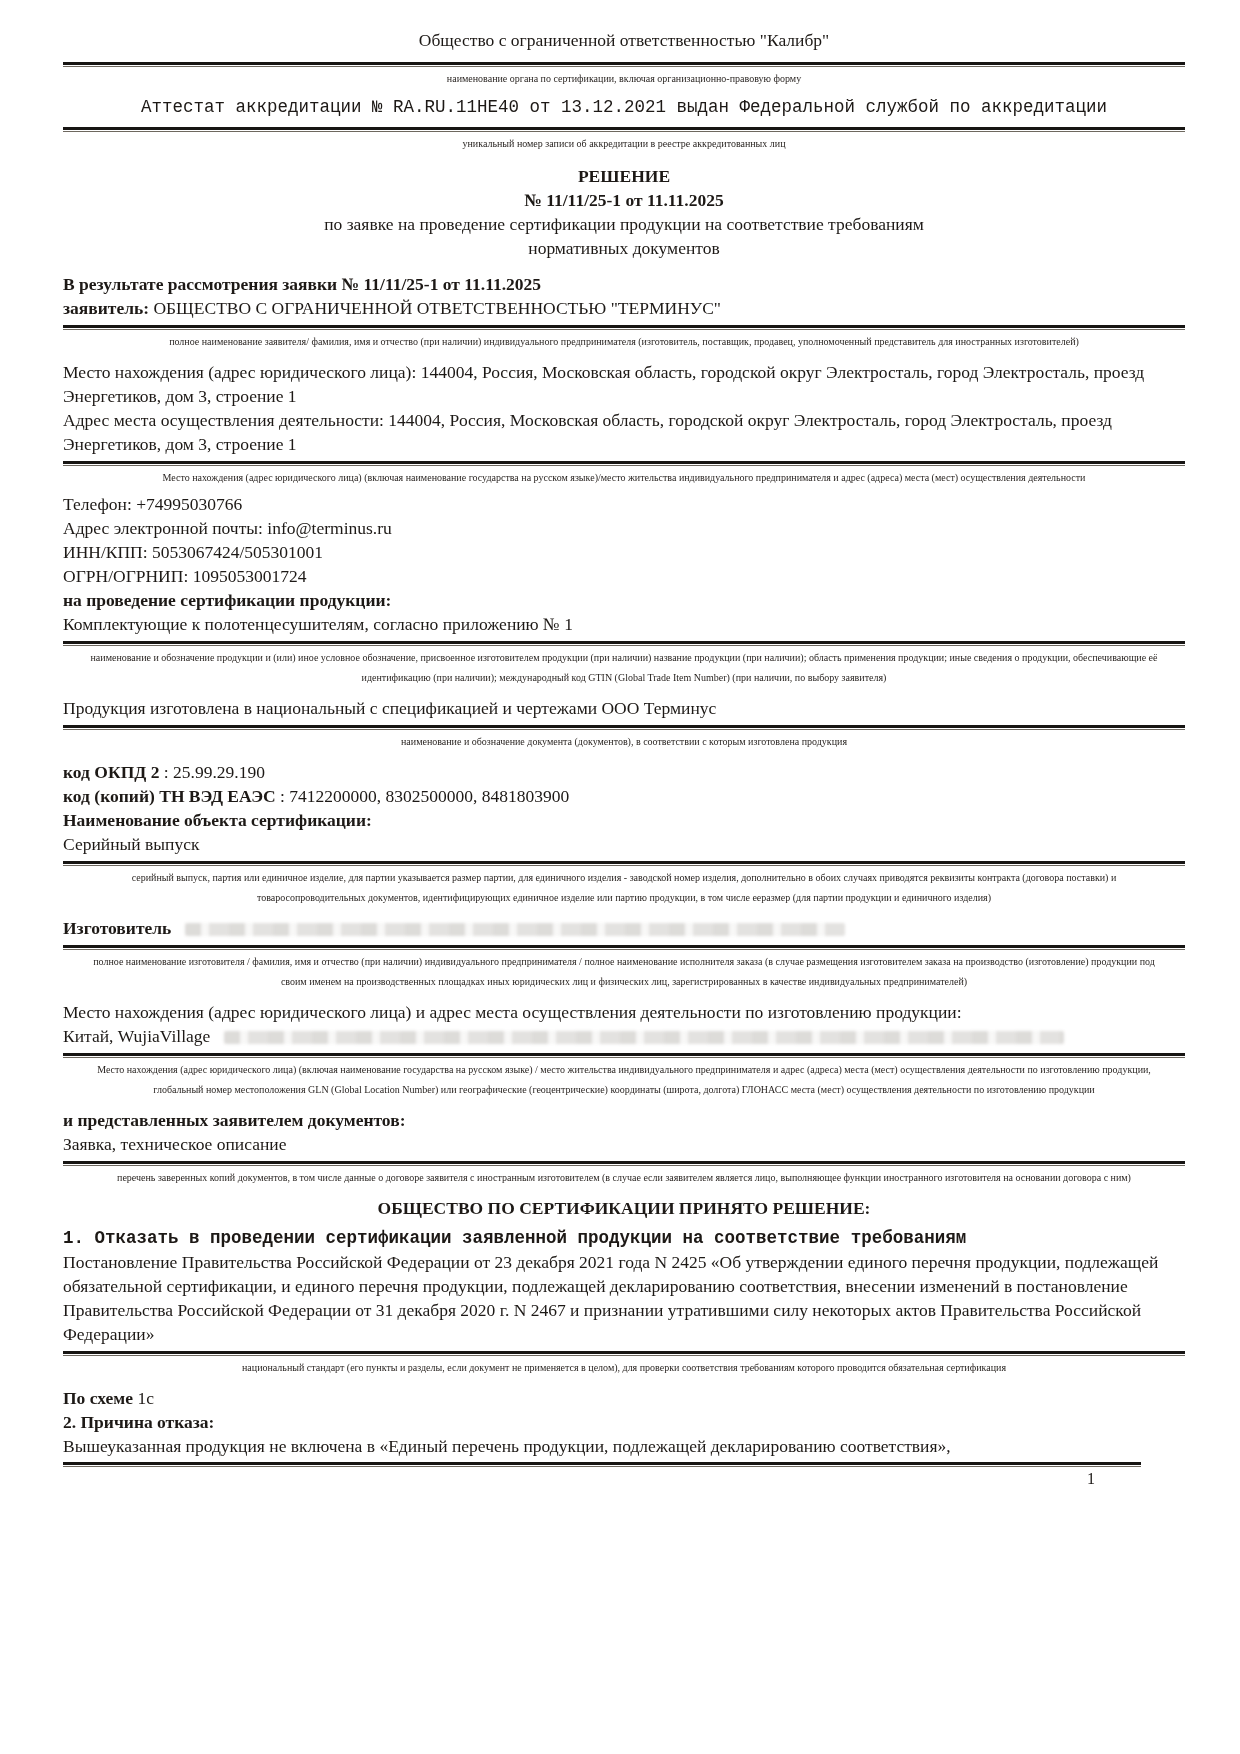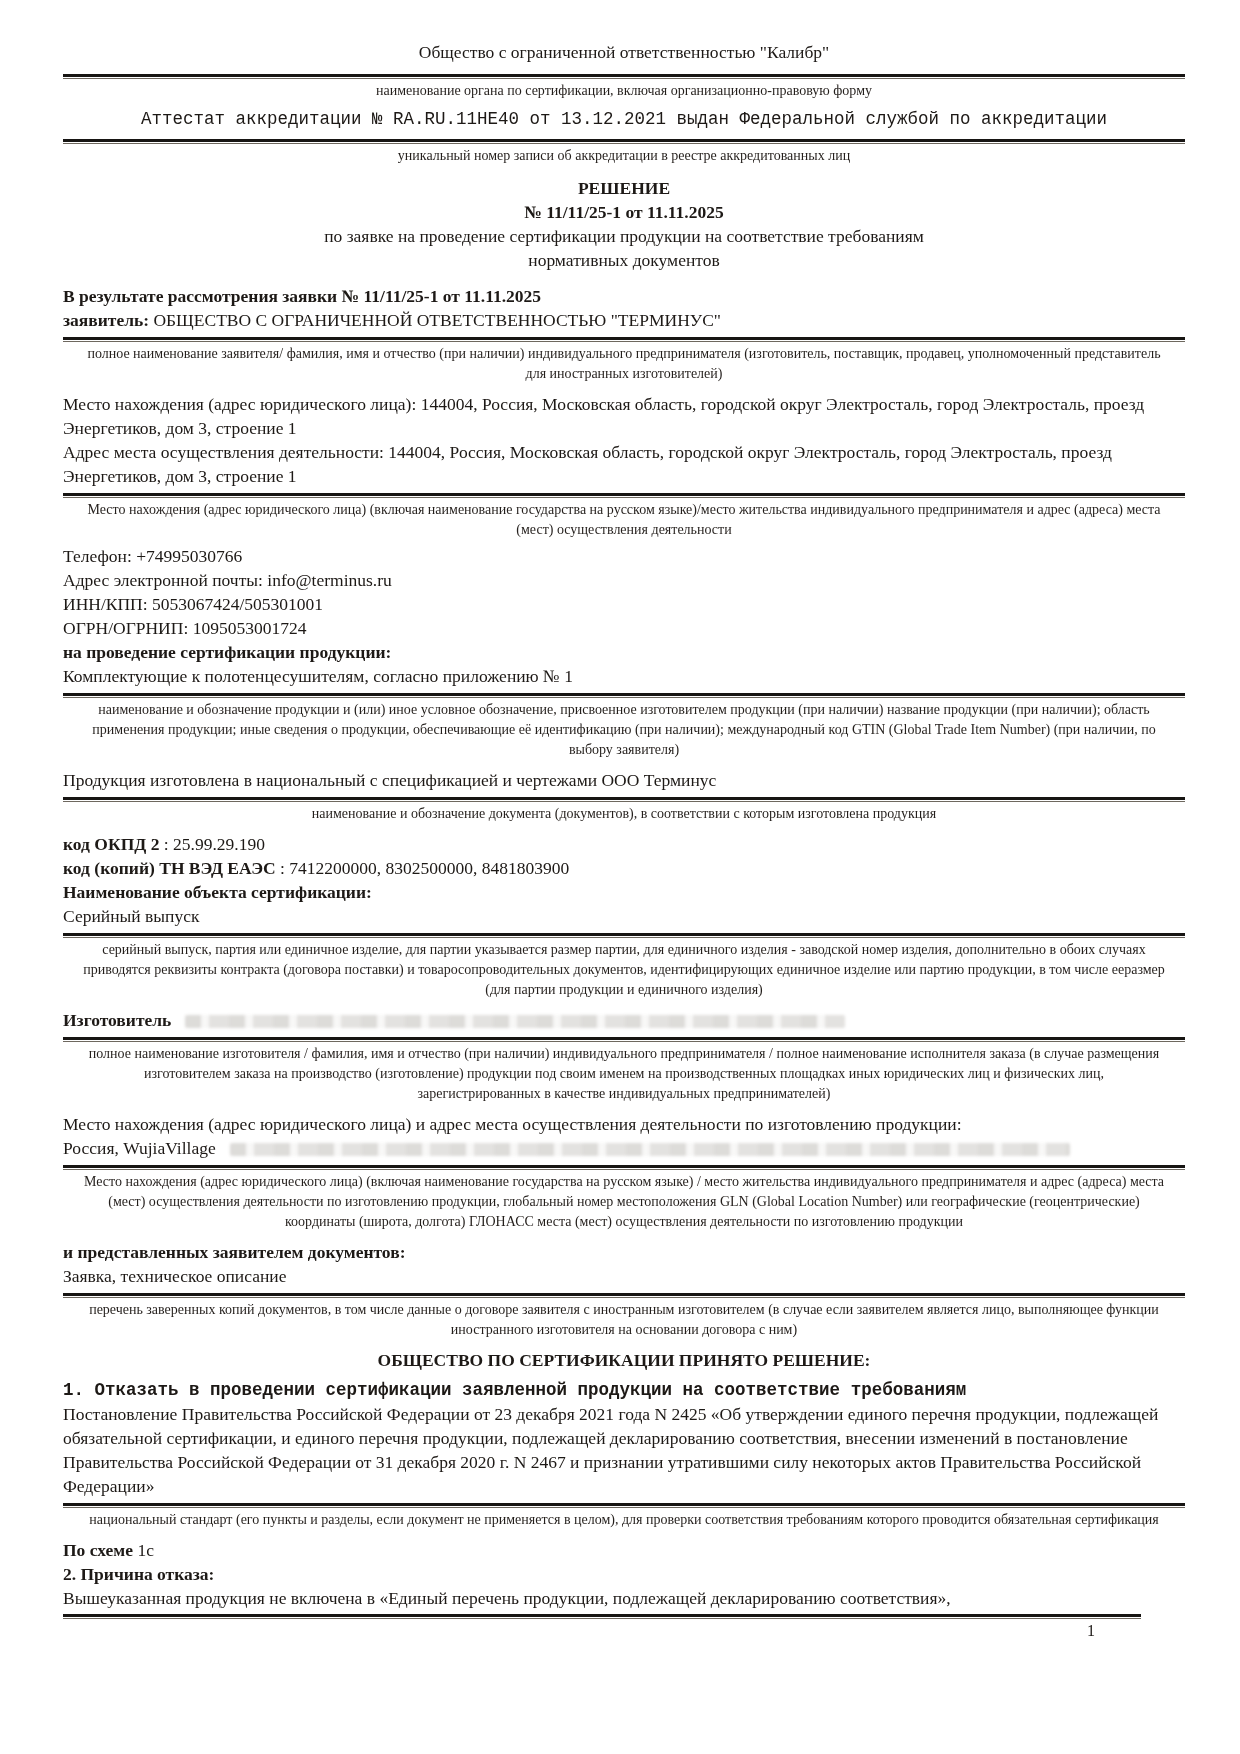--- a/index.html
+++ b/index.html
@@ -5,27 +5,27 @@
   html,body{margin:0;padding:0;}
   body{
     width:1240px;height:1754px;
     background:#ffffff;
     color:#1d1916;
     font-family:"Liberation Serif","DejaVu Serif",serif;
     overflow:hidden;
     position:relative;
   }
   .page{
-    position:absolute;left:63px;top:40px;width:1122px;
+    position:absolute;left:63px;top:28px;width:1122px;
   }
   .line{font-size:17.5px;line-height:24px;white-space:normal;}
   .center{text-align:center;}
   .b{font-weight:bold;}
   .cap{
-    font-size:14px;line-height:20px;text-align:center;
+    font-size:10px;line-height:20px;text-align:center;
     padding:0 18px;color:#241f1c;
   }
   .rule{
     height:5px;margin:5px 0 2px;
     background:linear-gradient(to bottom,
       #171513 0,#171513 3px,
       rgba(0,0,0,0) 3px,rgba(0,0,0,0) 4px,
       #6e685f 4px,#6e685f 5px);
   }
   .rule-last{width:1078px;}
@@ -98,21 +98,21 @@
   <div class="line b">Наименование объекта сертификации:</div>
   <div class="line">Серийный выпуск</div>
   <div class="rule"></div>
   <div class="cap">серийный выпуск, партия или единичное изделие, для партии указывается размер партии, для единичного изделия - заводской номер изделия, дополнительно в обоих случаях приводятся реквизиты контракта (договора поставки) и товаросопроводительных документов, идентифицирующих единичное изделие или партию продукции, в том числе ееразмер (для партии продукции и единичного изделия)</div>
 
   <div class="line mt2"><span class="b">Изготовитель</span><span class="ghost ghost-w1"></span></div>
   <div class="rule"></div>
   <div class="cap">полное наименование изготовителя / фамилия, имя и отчество (при наличии) индивидуального предпринимателя / полное наименование исполнителя заказа (в случае размещения изготовителем заказа на производство (изготовление) продукции под своим именем на производственных площадках иных юридических лиц и физических лиц, зарегистрированных в качестве индивидуальных предпринимателей)</div>
 
   <div class="line mt2">Место нахождения (адрес юридического лица) и адрес места осуществления деятельности по изготовлению продукции:</div>
-  <div class="line"><span>Россия, WujiaVillage</span><span class="ghost ghost-w2"></span></div>
+  <div class="line"><span>Китай, WujiaVillage</span><span class="ghost ghost-w2"></span></div>
   <div class="rule"></div>
   <div class="cap">Место нахождения (адрес юридического лица) (включая наименование государства на русском языке) / место жительства индивидуального предпринимателя и адрес (адреса) места (мест) осуществления деятельности по изготовлению продукции, глобальный номер местоположения GLN (Global Location Number) или географические (геоцентрические) координаты (широта, долгота) ГЛОНАСС места (мест) осуществления деятельности по изготовлению продукции</div>
 
   <div class="line b mt2">и представленных заявителем документов:</div>
   <div class="line">Заявка, техническое описание</div>
   <div class="rule"></div>
   <div class="cap">перечень заверенных копий документов, в том числе данные о договоре заявителя с иностранным изготовителем (в случае если заявителем является лицо, выполняющее функции иностранного изготовителя на основании договора с ним)</div>
 
   <div class="line center b mt8">ОБЩЕСТВО ПО СЕРТИФИКАЦИИ ПРИНЯТО РЕШЕНИЕ:</div>
   <div class="line b mt6">1. Отказать в проведении сертификации заявленной продукции на соответствие требованиям</div>

